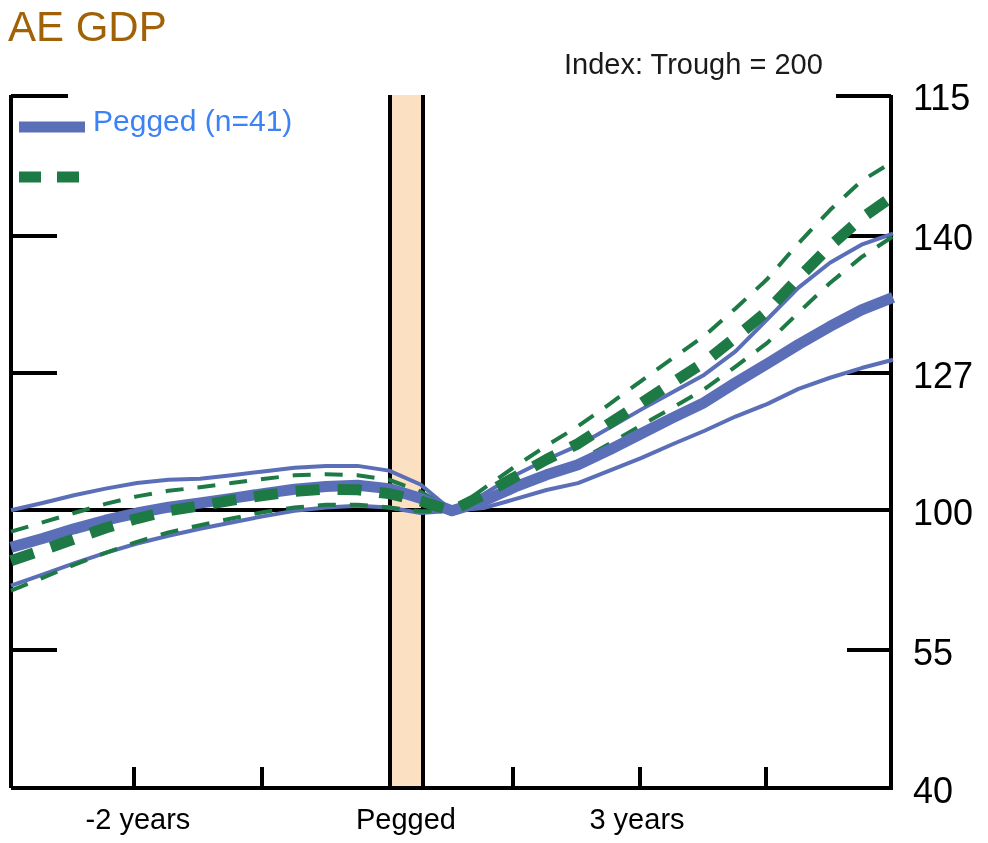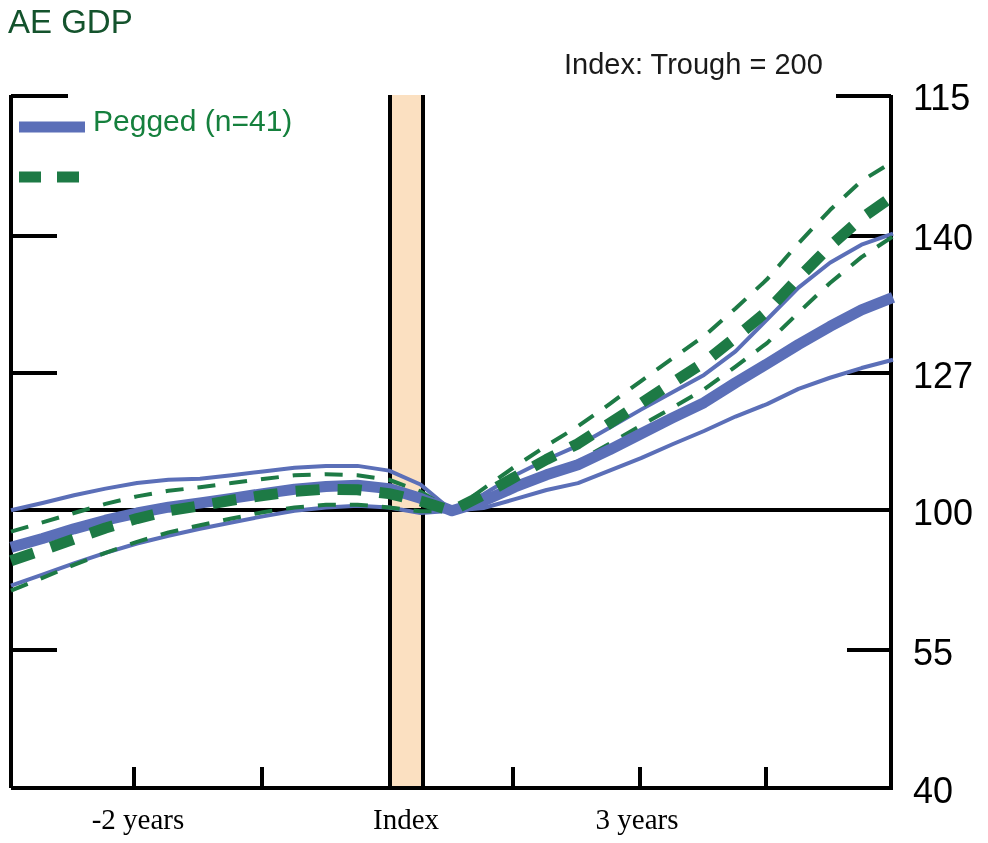--- a/index.html
+++ b/index.html
@@ -16,22 +16,22 @@
     position: relative;
     width: 988px;
     height: 843px;
     background: #ffffff;
     overflow: hidden;
   }
   #chart-title {
     position: absolute;
     left: 8px;
     top: 4px;
-    font-size: 33px;
-    color: #14532d;
+    font-size: 42px;
+    color: #a16207;
     line-height: 1.1;
     white-space: nowrap;
   }
   #chart-subtitle {
     position: absolute;
     left: 564px;
     top: 48px;
     font-size: 29px;
     color: #1a1a1a;
     white-space: nowrap;
@@ -43,21 +43,21 @@
   }
   .legend-label {
     position: absolute;
     font-size: 30px;
     white-space: nowrap;
     line-height: 1;
   }
   #legend-label-pegged {
     left: 93px;
     top: 106px;
-    color: #15803d;
+    color: #3b82f6;
     text-align: right;
   }
   #legend-label-flexible {
     left: 93px;
     top: 155px;
     color: #1d7a45;
   }
   .ytick-label {
     position: absolute;
     left: 913px;
@@ -65,21 +65,20 @@
     color: #000000;
     text-align: left;
     white-space: nowrap;
   }
   .xtick-label {
     position: absolute;
     font-size: 29px;
     color: #000000;
     white-space: nowrap;
     text-align: center;
-    font-family: Liberation Serif, serif;
   }
 </style>
 </head>
 <body>
 
 <div id="figure">
 
   <div id="chart-title">AE GDP</div>
   <div id="chart-subtitle">Index: Trough = 200</div>
 
@@ -142,16 +141,16 @@
   <div class="legend-label" id="legend-label-pegged">Pegged (n=41)</div>
 
   <div class="ytick-label" style="top:77px">115</div>
   <div class="ytick-label" style="top:217px">140</div>
   <div class="ytick-label" style="top:355px">127</div>
   <div class="ytick-label" style="top:492px">100</div>
   <div class="ytick-label" style="top:632px">55</div>
   <div class="ytick-label" style="top:770px">40</div>
 
   <div class="xtick-label" style="left:58px;  top:803px; width:160px;">-2 years</div>
-  <div class="xtick-label" style="left:326px; top:803px; width:160px;">Index</div>
+  <div class="xtick-label" style="left:326px; top:803px; width:160px;">Pegged</div>
   <div class="xtick-label" style="left:512px; top:803px; width:250px;">3 years</div>
 
 </div>
 
 </body></html>

